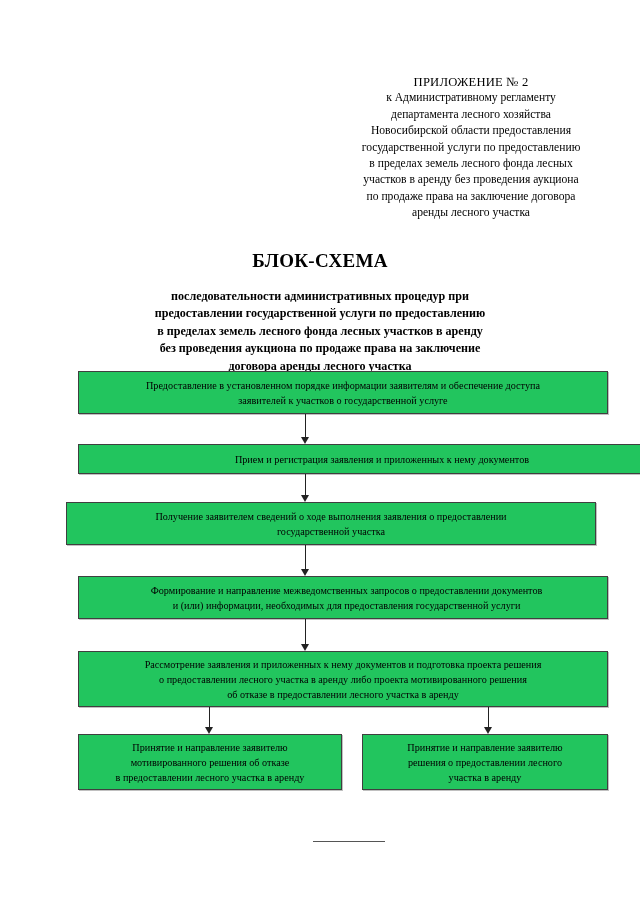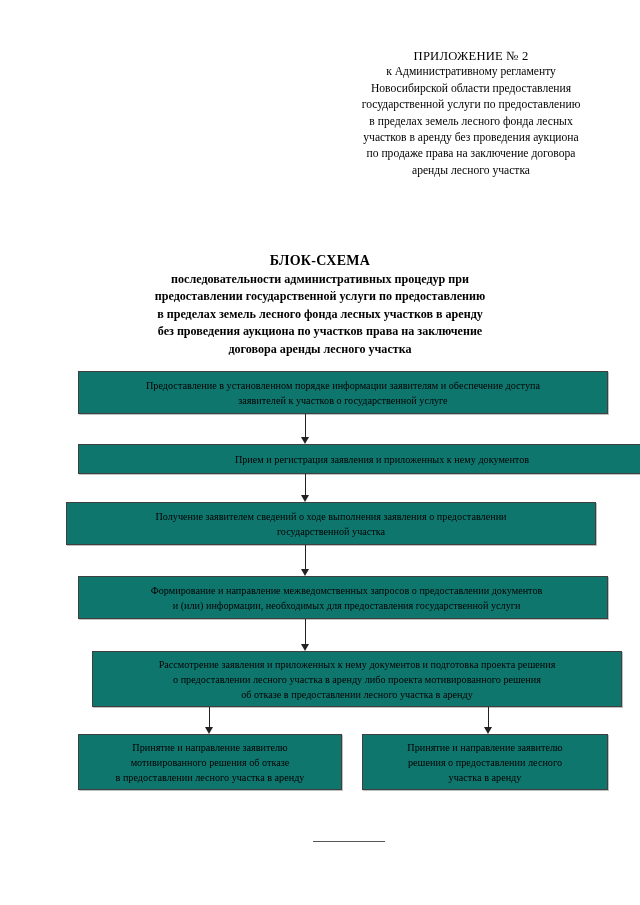--- a/index.html
+++ b/index.html
@@ -19,21 +19,21 @@
   .page {
     position: relative;
     width: 640px;
     height: 905px;
     box-sizing: border-box;
   }
 
   
   .header-block {
     position: absolute;
-    top: 48px;
+    top: 74px;
     left: 330px;
     width: 282px;
     text-align: center;
     font-size: 11.6px;
     line-height: 16.4px;
   }
   .header-block .hdr-line {
     display: block;
     white-space: nowrap;
   }
@@ -48,43 +48,43 @@
     top: 252px;
     left: 60px;
     width: 520px;
     text-align: center;
     font-weight: bold;
     font-size: 12.1px;
     line-height: 17.6px;
   }
   .title-block .ttl-main {
     display: block;
-    font-size: 14px;
+    font-size: 19px;
     letter-spacing: 0.3px;
-    margin-bottom: 1px;
+    margin-bottom: 18px;
   }
   .title-block .ttl-line {
     display: block;
     white-space: nowrap;
   }
 
   
   .flow {
     position: absolute;
     top: 0;
     left: 0;
     width: 640px;
     height: 905px;
   }
 
   .node {
     position: absolute;
     box-sizing: border-box;
     border: 1px solid #3f3f3f;
-    background: #0f766e;
+    background: #22c55e;
     display: flex;
     align-items: center;
     justify-content: center;
     text-align: center;
     font-size: 10.2px;
     line-height: 15px;
     padding: 2px 6px;
     box-shadow: 1px 1px 0 rgba(140,140,140,0.55);
   }
   .node .node-text {
@@ -119,34 +119,35 @@
   }
 </style>
 </head>
 <body>
 
 <div class="page">
 
   <div class="header-block">
     <span class="hdr-line first">ПРИЛОЖЕНИЕ № 2</span>
     <span class="hdr-line">к Административному регламенту</span>
+    <span class="hdr-line">департамента лесного хозяйства</span>
     <span class="hdr-line">Новосибирской области предоставления</span>
     <span class="hdr-line">государственной услуги по предоставлению</span>
     <span class="hdr-line">в пределах земель лесного фонда лесных</span>
     <span class="hdr-line">участков в аренду без проведения аукциона</span>
     <span class="hdr-line">по продаже права на заключение договора</span>
     <span class="hdr-line">аренды лесного участка</span>
   </div>
 
   <div class="title-block">
     <span class="ttl-main">БЛОК-СХЕМА</span>
     <span class="ttl-line">последовательности административных процедур при</span>
     <span class="ttl-line">предоставлении государственной услуги по предоставлению</span>
     <span class="ttl-line">в пределах земель лесного фонда лесных участков в аренду</span>
-    <span class="ttl-line">без проведения аукциона по участков права на заключение</span>
+    <span class="ttl-line">без проведения аукциона по продаже права на заключение</span>
     <span class="ttl-line">договора аренды лесного участка</span>
   </div>
 
   <div class="flow">
 
     <div class="node" style="left:78px; top:371px; width:530px; height:43px;">
       <span class="node-text">
         <span>Предоставление в установленном порядке информации заявителям и обеспечение доступа</span>
         <span>заявителей к участков о государственной услуге</span>
       </span>
@@ -177,21 +178,21 @@
     <div class="node" style="left:78px; top:576px; width:530px; height:43px;padding-left:13px;">
       <span class="node-text">
         <span>Формирование и направление межведомственных запросов о предоставлении документов</span>
         <span>и (или) информации, необходимых для предоставления государственной услуги</span>
       </span>
     </div>
 
     <div class="conn" style="left:305px; top:619px; height:28px;"></div>
     <div class="arrowhead" style="left:301px; top:644px;"></div>
 
-    <div class="node" style="left:92px; top:651px; width:530px; height:56px;">
+    <div class="node" style="left:78px; top:651px; width:530px; height:56px;">
       <span class="node-text">
         <span>Рассмотрение заявления и приложенных к нему документов и подготовка проекта решения</span>
         <span>о предоставлении лесного участка в аренду либо проекта мотивированного решения</span>
         <span>об отказе в предоставлении лесного участка в аренду</span>
       </span>
     </div>
 
     <div class="conn" style="left:209px; top:707px; height:23px;"></div>
     <div class="arrowhead" style="left:205px; top:727px;"></div>
 

